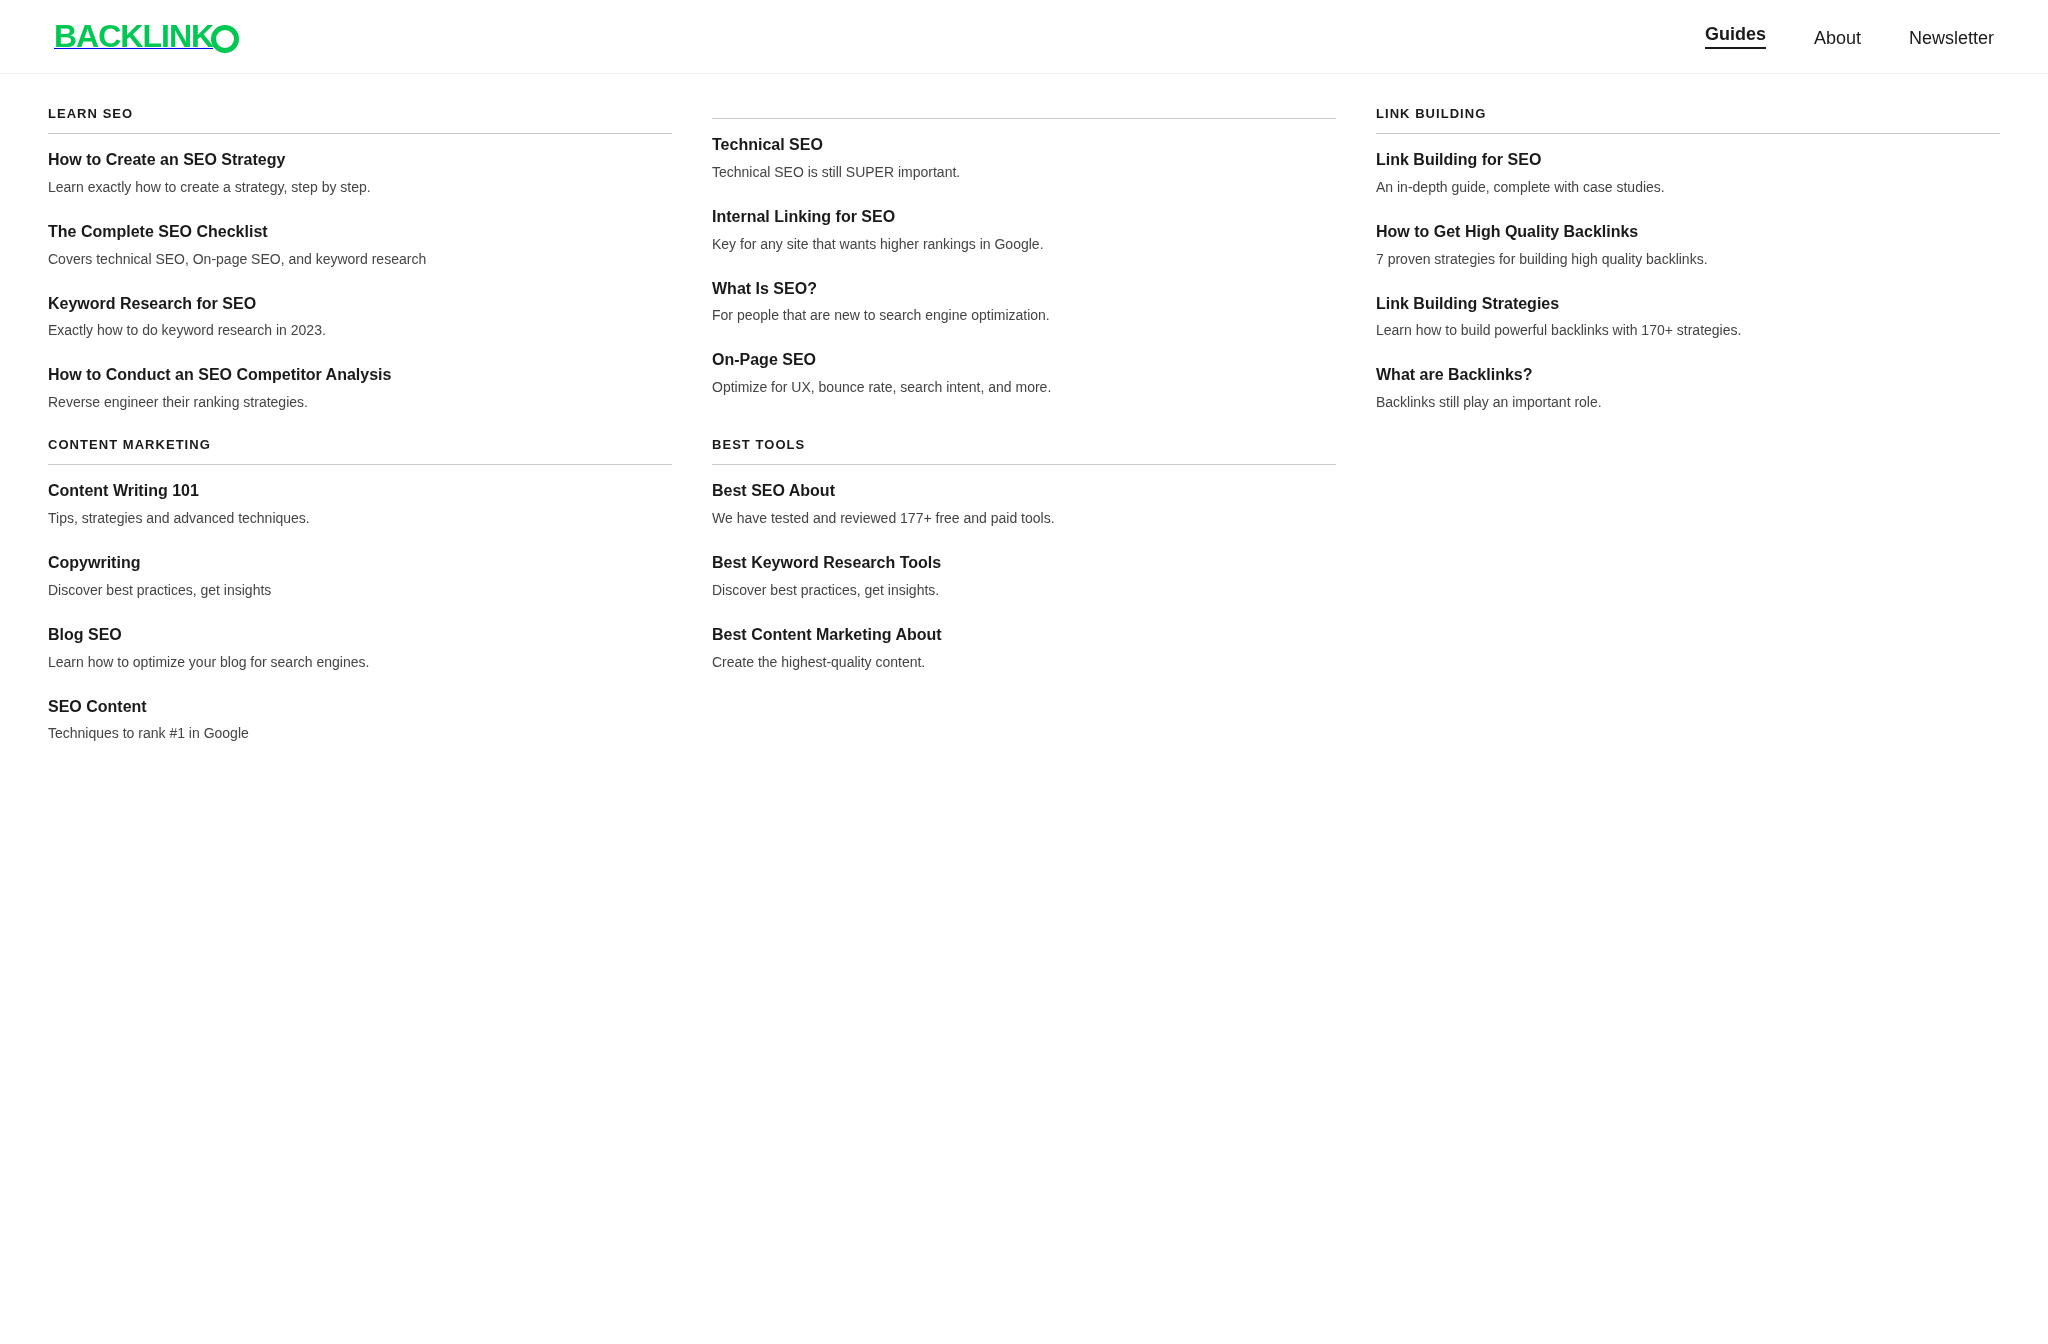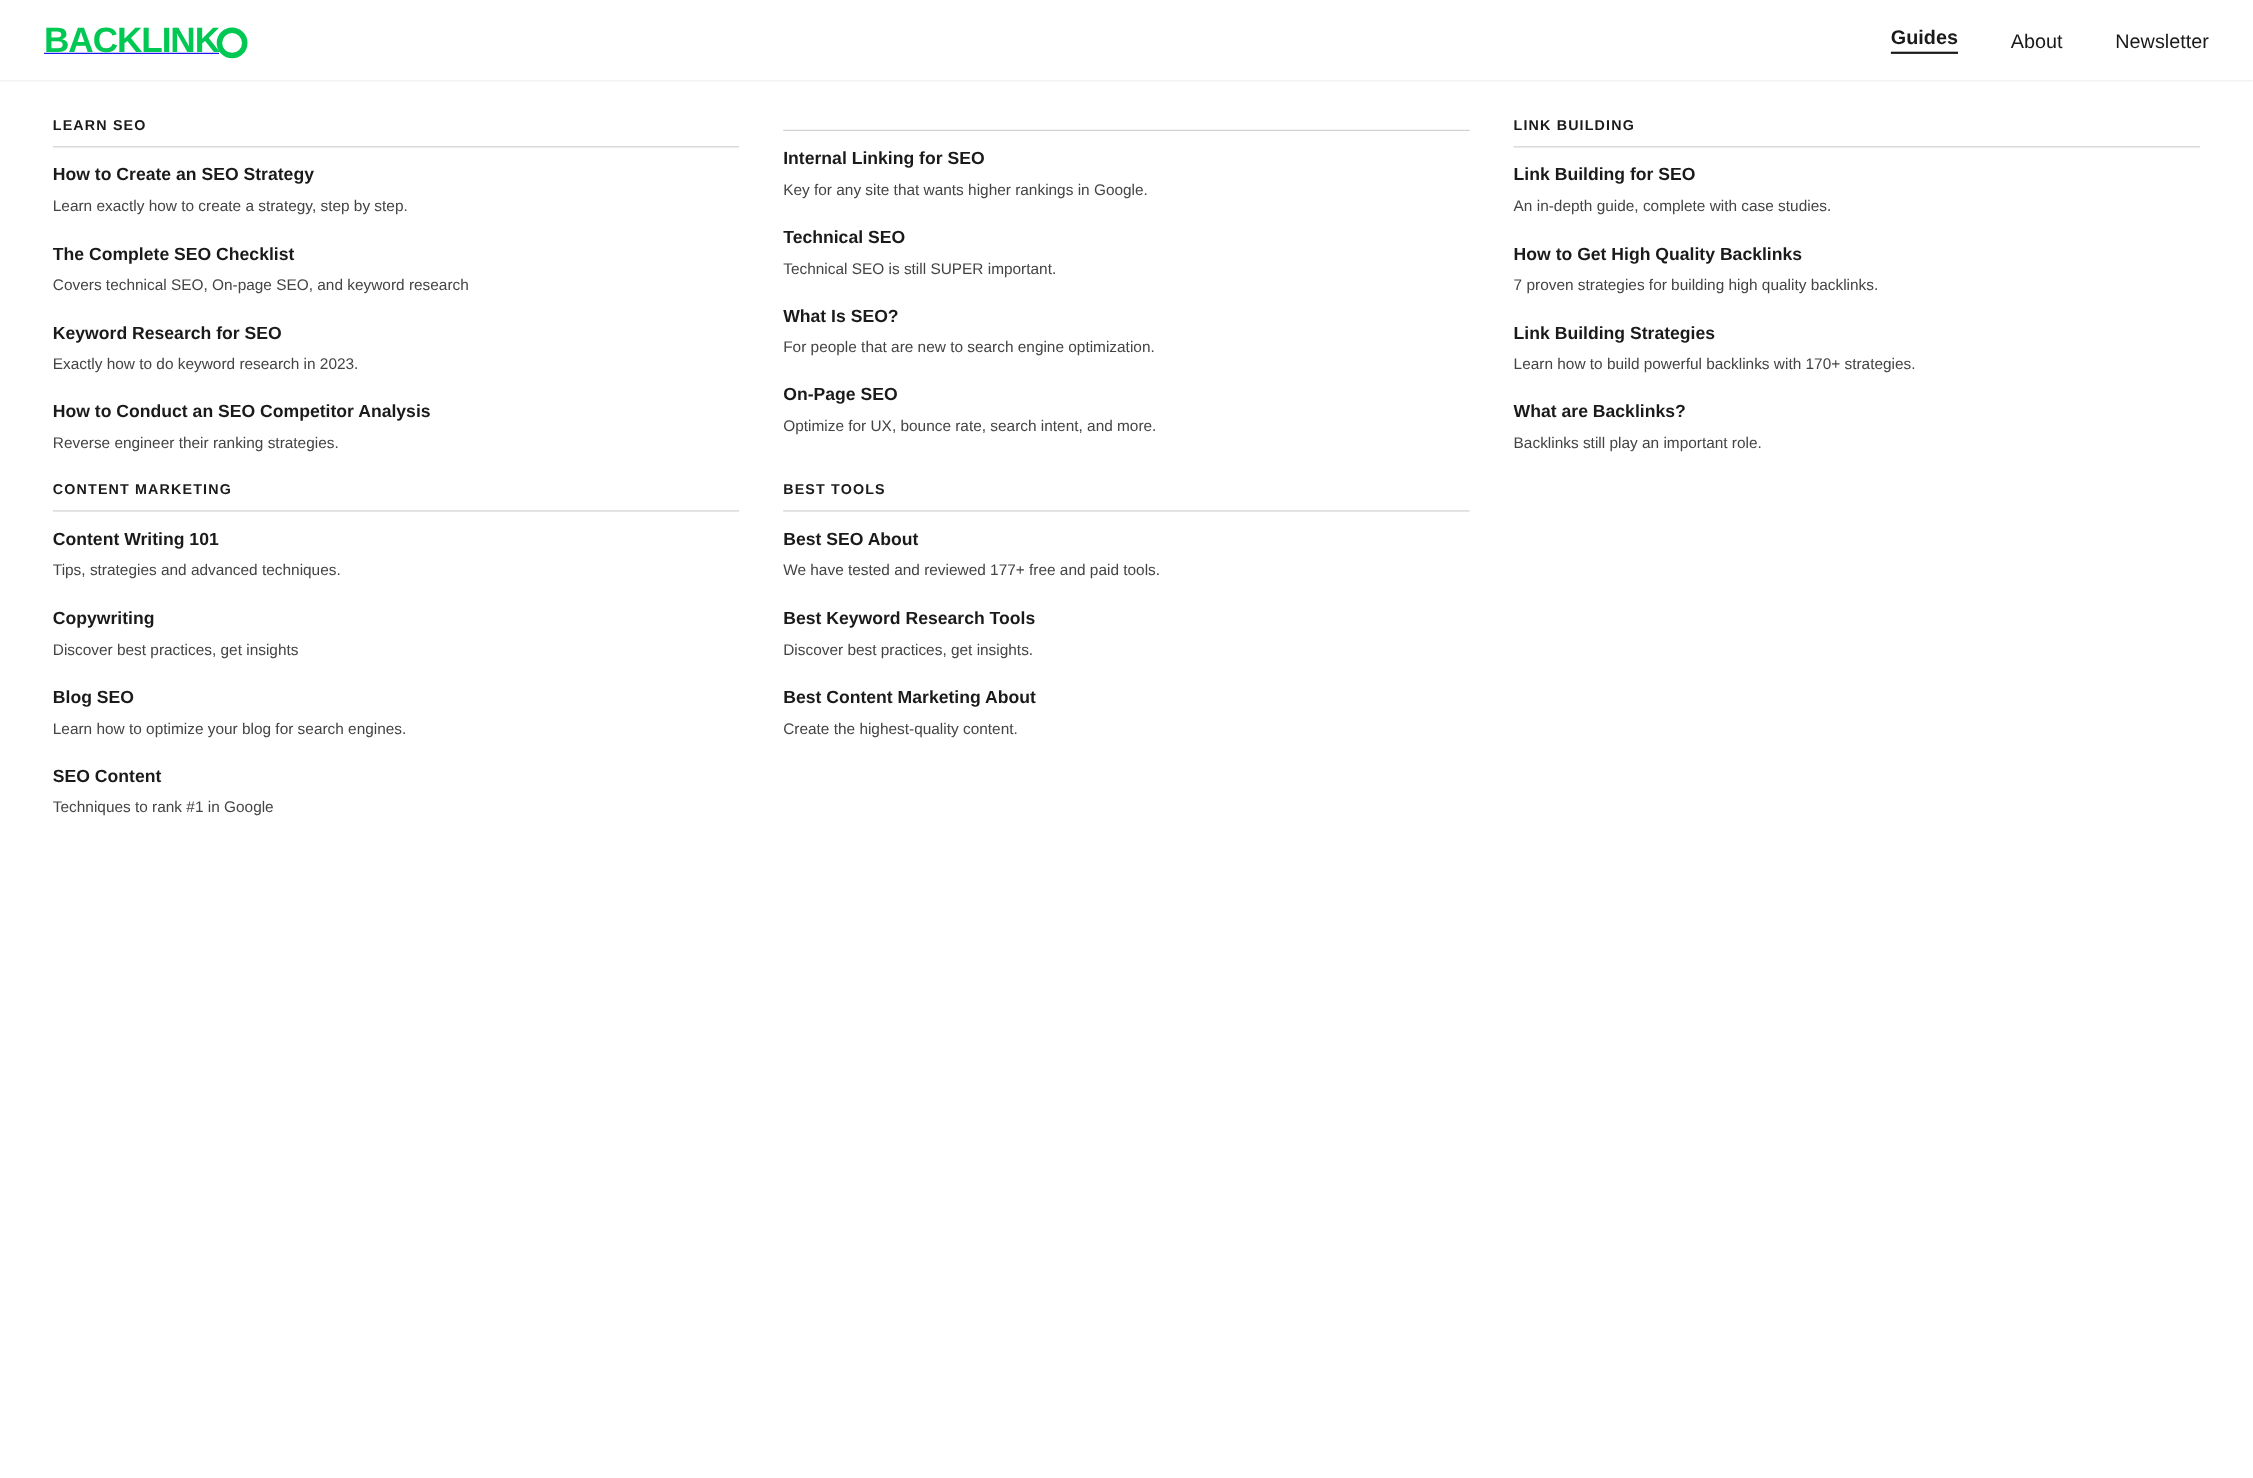--- a/index.html
+++ b/index.html
@@ -6,21 +6,21 @@
     body {
       font-family: -apple-system, BlinkMacSystemFont, 'Segoe UI', Helvetica, Arial, sans-serif;
       background: #fff;
       color: #1a1a1a;
       font-size: 16px;
     }
     header {
       display: flex;
       align-items: center;
       justify-content: space-between;
-      padding: 18px 40px;
+      padding: 18px 54px;
       border-bottom: 1px solid #eee;
     }
     .logo {
       font-size: 32px;
       font-weight: 900;
       color: #00c853;
       letter-spacing: -1px;
     }
     .logo span.o {
       display: inline-block;
@@ -128,32 +128,32 @@
         <div class="menu-item">
           <div class="menu-item-title">How to Conduct an SEO Competitor Analysis</div>
           <div class="menu-item-desc">Reverse engineer their ranking strategies.</div>
         </div>
       </a>
     </div>
     <div class="menu-col">
       <div class="menu-col-header"></div>
       <a href="#" class="menu-item-link">
         <div class="menu-item">
+          <div class="menu-item-title">Technical SEO</div>
+          <div class="menu-item-desc">Technical SEO is still SUPER important.</div>
+        </div>
+      </a>
+      <a href="#" class="menu-item-link">
+        <div class="menu-item">
           <div class="menu-item-title">Internal Linking for SEO</div>
           <div class="menu-item-desc">Key for any site that wants higher rankings in Google.</div>
         </div>
       </a>
       <a href="#" class="menu-item-link">
         <div class="menu-item">
-          <div class="menu-item-title">Technical SEO</div>
-          <div class="menu-item-desc">Technical SEO is still SUPER important.</div>
-        </div>
-      </a>
-      <a href="#" class="menu-item-link">
-        <div class="menu-item">
           <div class="menu-item-title">What Is SEO?</div>
           <div class="menu-item-desc">For people that are new to search engine optimization.</div>
         </div>
       </a>
       <a href="#" class="menu-item-link">
         <div class="menu-item">
           <div class="menu-item-title">On-Page SEO</div>
           <div class="menu-item-desc">Optimize for UX, bounce rate, search intent, and more.</div>
         </div>
       </a>

